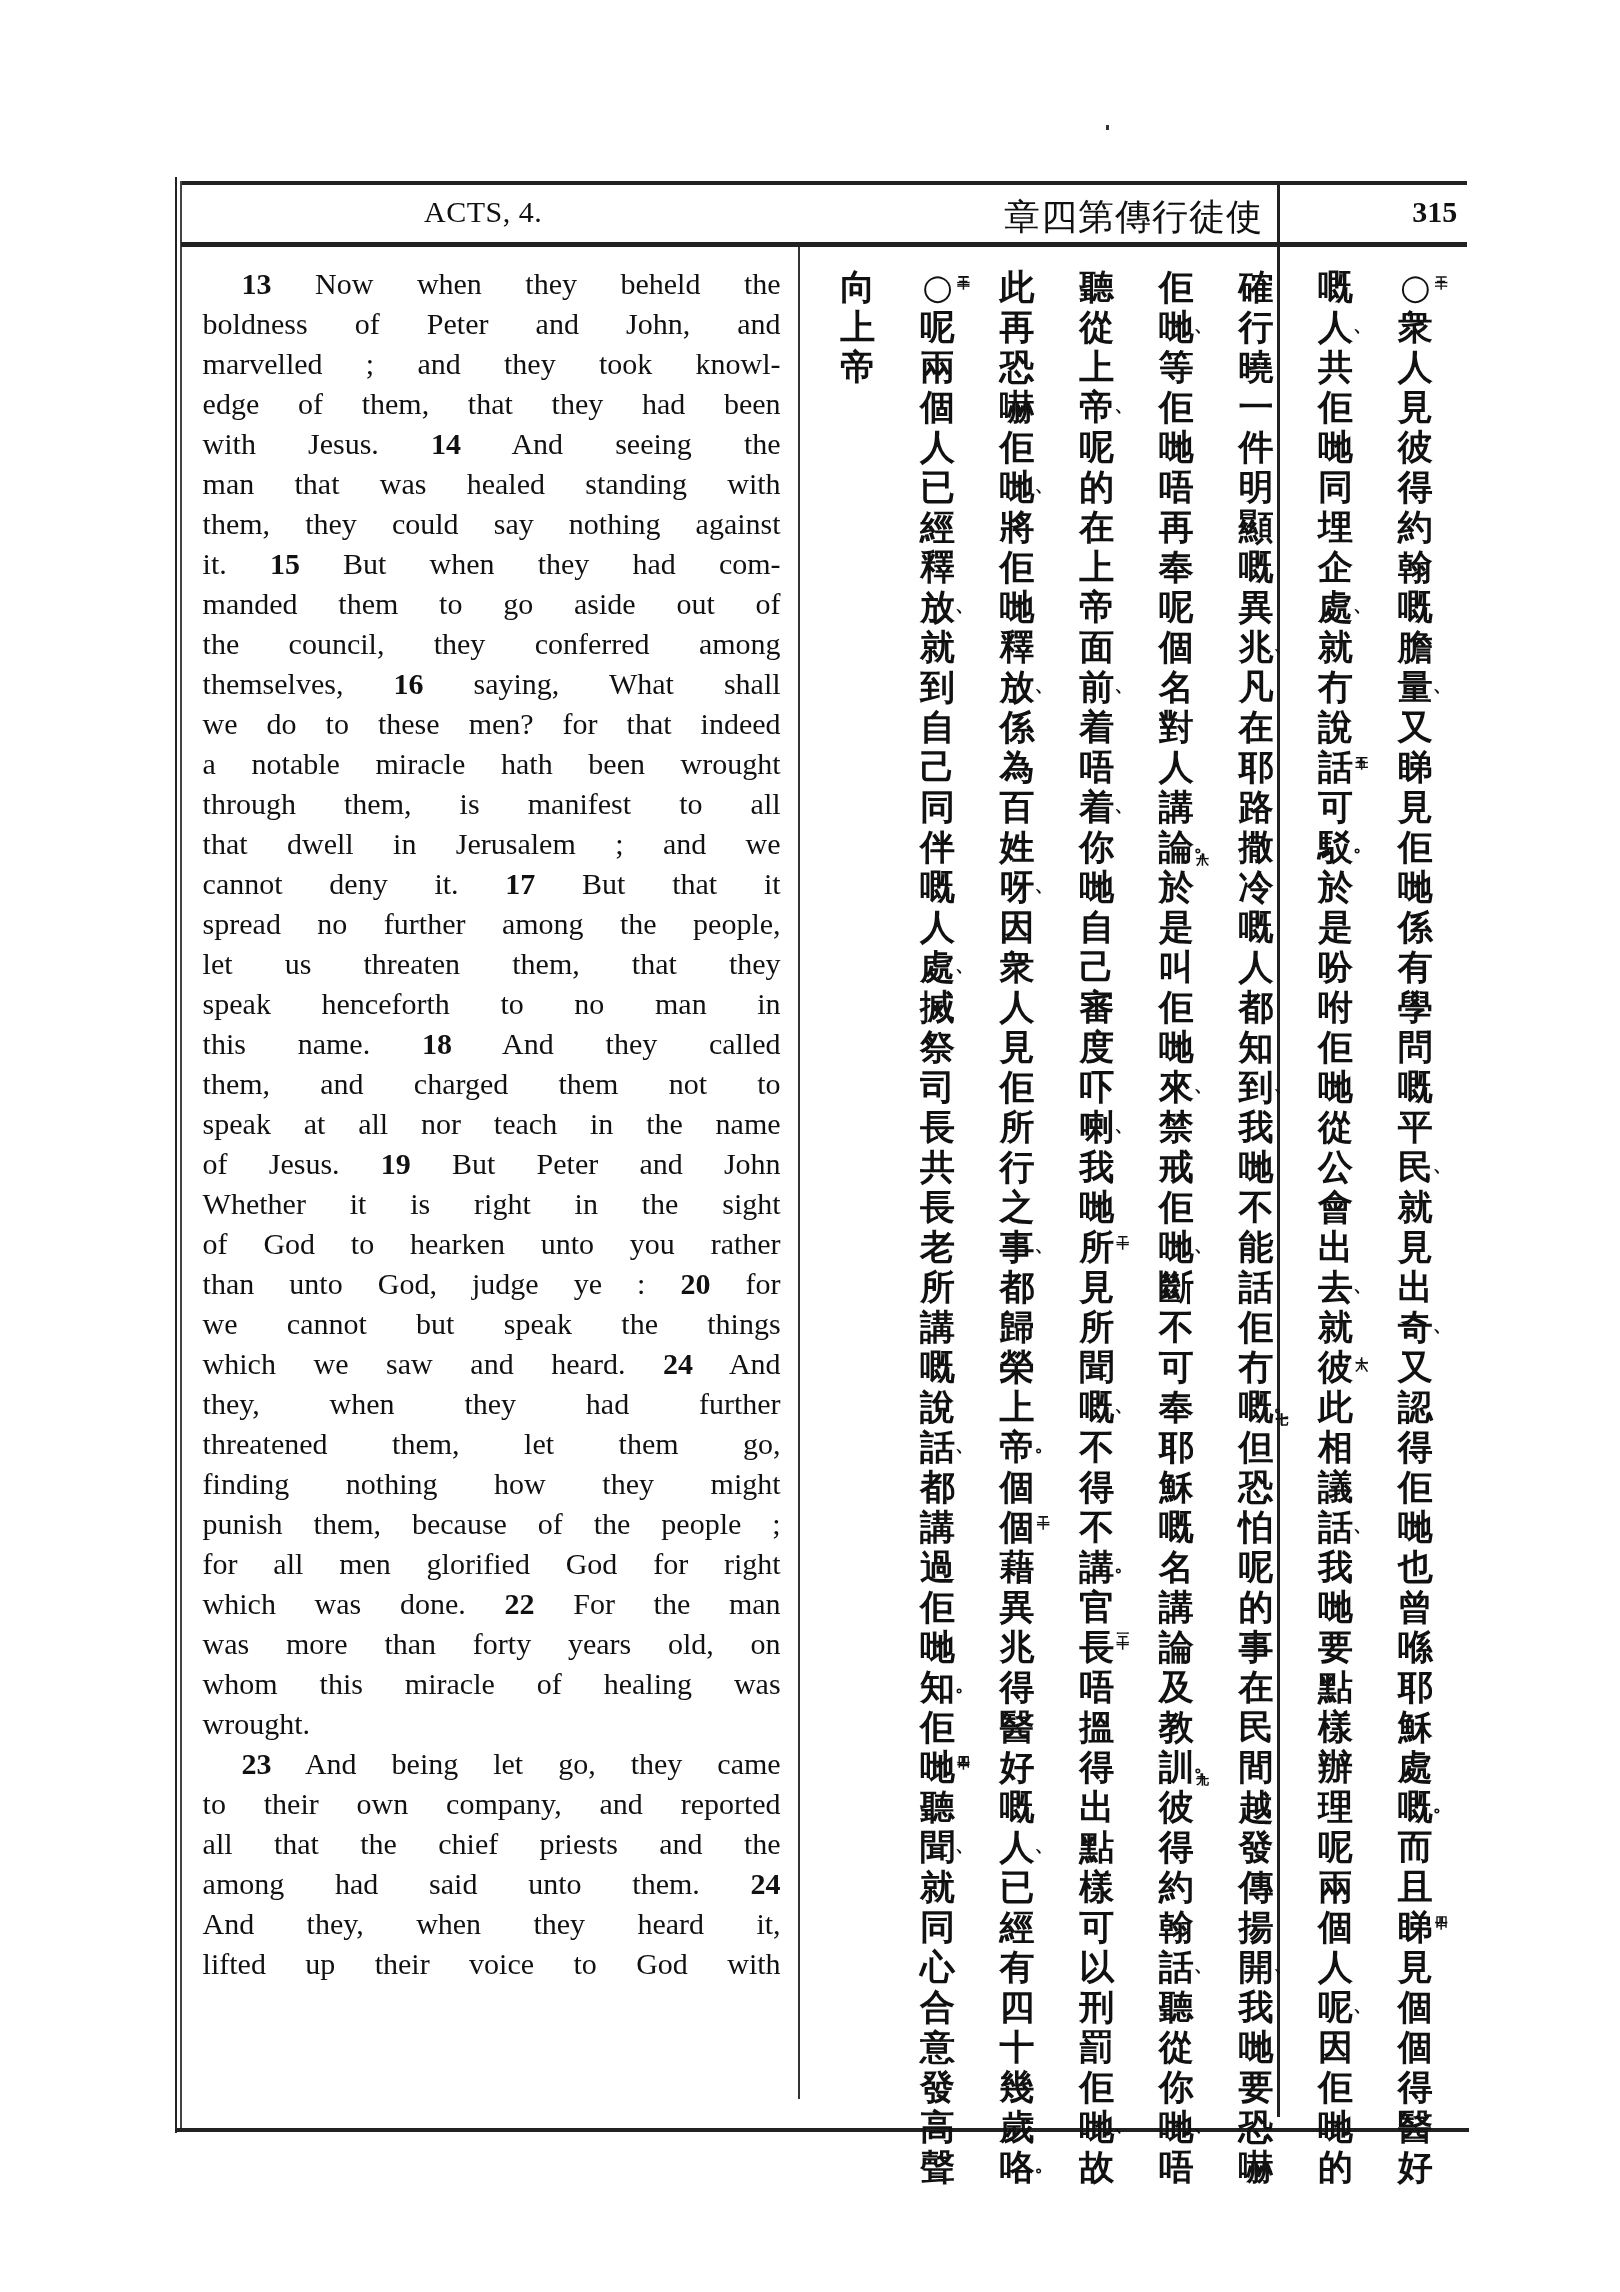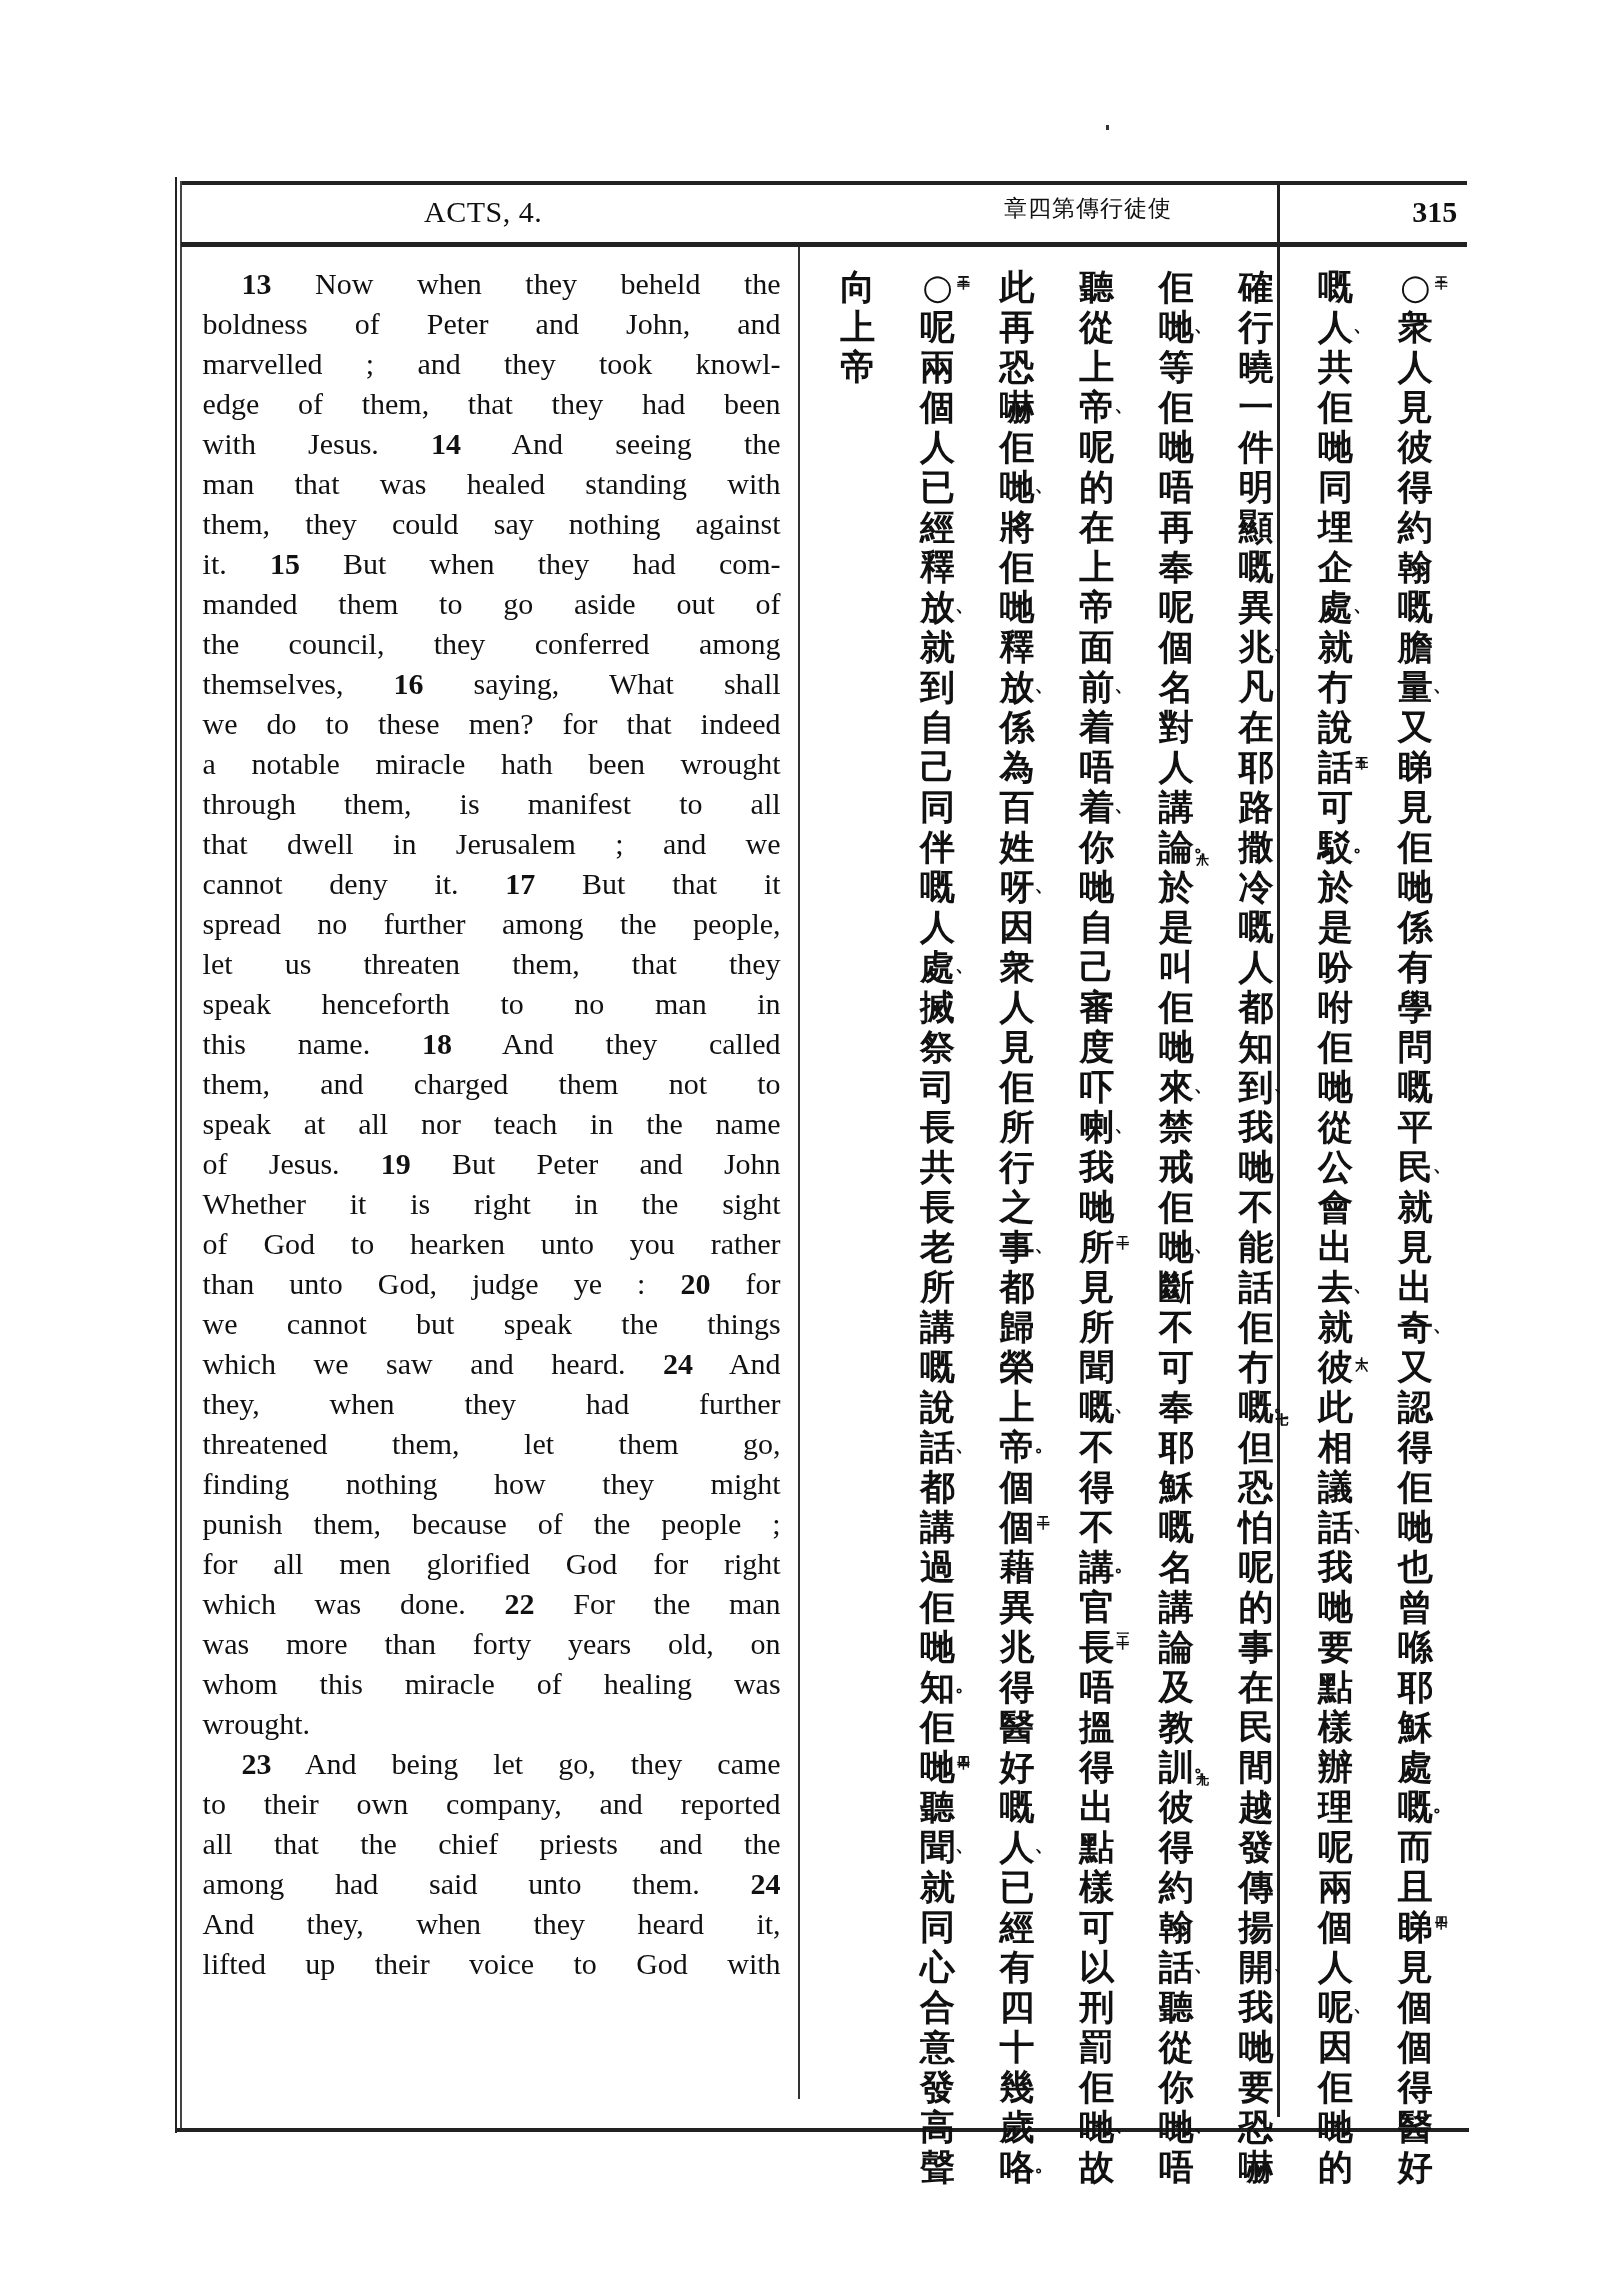--- a/index.html
+++ b/index.html
@@ -9,21 +9,21 @@
   .left-rule { position: absolute; left: -5.9px; top: -3.9px; width: 2px; height: 1956px; background: #222; }
   .left-rule2 { position: absolute; left: -1px; top: 0; width: 2px; height: 1950px; background: #444; }
   .top-rule { position: absolute; left: 0; top: 0; width: 1286px; height: 3.9px; background: #222; }
   .right-rule { position: absolute; right: 0; top: 0; width: 2.9px; height: 1936px; background: #222; }
   .header-rule { position: absolute; left: 0; top: 61px; width: 1286px; height: 4.9px; background: #222; }
   .bottom-rule { position: absolute; left: -5.9px; top: 1947px; width: 1294px; height: 3.9px; background: #222; }
   .col-divider { position: absolute; left: 617px; top: 66px; width: 2px; height: 1852px; background: #333; }
 
   .header { position: absolute; left: 0; top: 3.9px; width: 1286px; height: 57px; font-family: "Liberation Serif", "DejaVu Serif", serif; }
   .hdr-en { position: absolute; left: 243px; top: 9.8px; font-size: 30px; letter-spacing: 0.5px; }
-  .hdr-zh { position: absolute; left: 823px; top: 7.8px; font-size: 23px; font-family: "DejaVu Sans", sans-serif; letter-spacing: 1px; }
+  .hdr-zh { position: absolute; left: 823px; top: 7.8px; font-size: 36px; font-family: "DejaVu Sans", sans-serif; letter-spacing: 1px; }
   .hdr-page { position: absolute; right: 9.8px; top: 9.8px; font-size: 30px; font-weight: bold; }
 
   .english { position: absolute; left: 21.6px; top: 83px; width: 578px; font-family: "Liberation Serif", "DejaVu Serif", serif; font-size: 30px; line-height: 40px; }
   .eline { display: block; text-align: justify; text-align-last: justify; white-space: nowrap; height: 40px; }
   .eline.last { text-align-last: left; }
   .eline.indent { padding-left: 39px; font-family: Liberation Serif, serif; }
   .vn { font-weight: bold; }
 
   .chinese { position: absolute; left: 637px; top: 86px; width: 637px; height: 1843px; display: flex; flex-direction: row-reverse; gap: 0; }
   .zcol { width: 81px; display: flex; flex-direction: column; align-items: center; font-family: "DejaVu Sans", sans-serif; font-size: 35px; font-weight: bold; }

